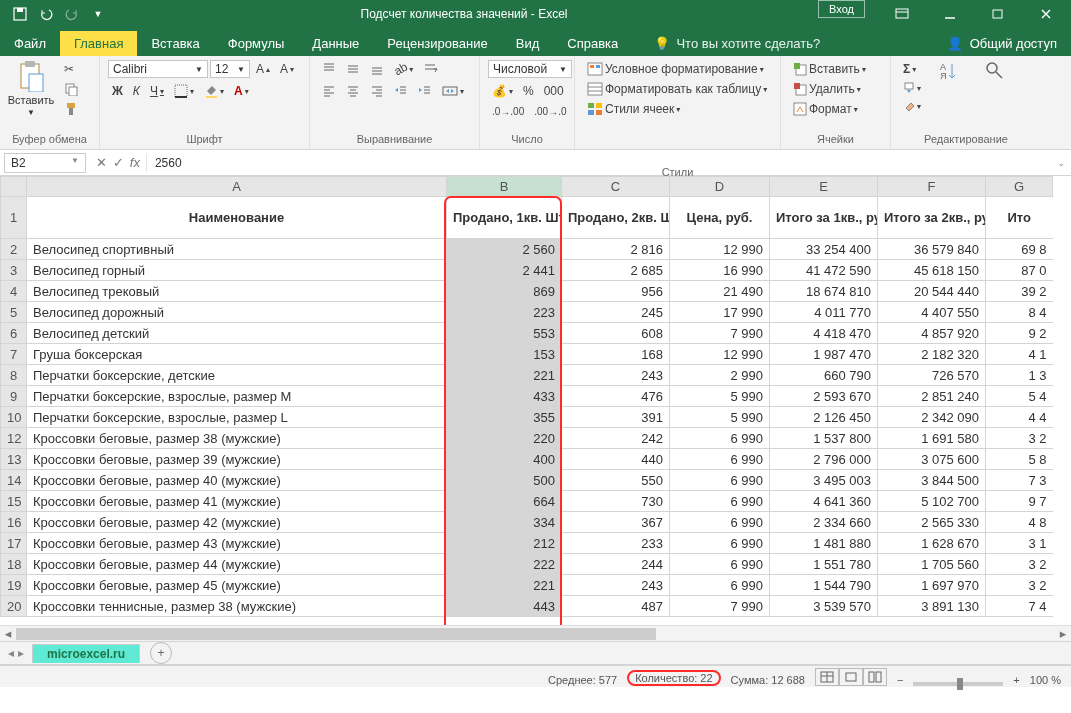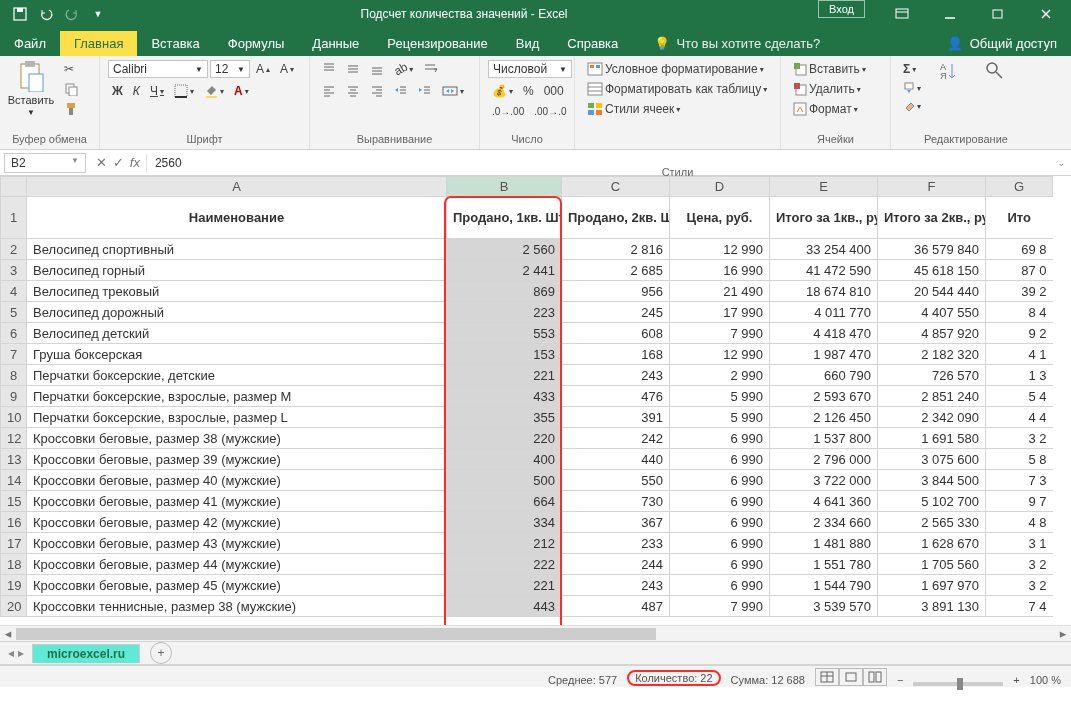--- a/index.html
+++ b/index.html
@@ -577,21 +577,21 @@
   <td class="num">2 796 000</td>
   <td class="num">3 075 600</td>
   <td class="num" style="border-right:none;">5 8</td>
         </tr>
         <tr>
           <th class="rowhdr">14</th>
   <td class="txt">Кроссовки беговые, размер 40 (мужские)</td>
   <td class="num selcol">500</td>
   <td class="num">550</td>
   <td class="num">6 990</td>
-  <td class="num">3 722 000</td>
+  <td class="num">3 495 003</td>
   <td class="num">3 844 500</td>
   <td class="num" style="border-right:none;">7 3</td>
         </tr>
         <tr>
           <th class="rowhdr">15</th>
   <td class="txt">Кроссовки беговые, размер 41 (мужские)</td>
   <td class="num selcol">664</td>
   <td class="num">730</td>
   <td class="num">6 990</td>
   <td class="num">4 641 360</td>

